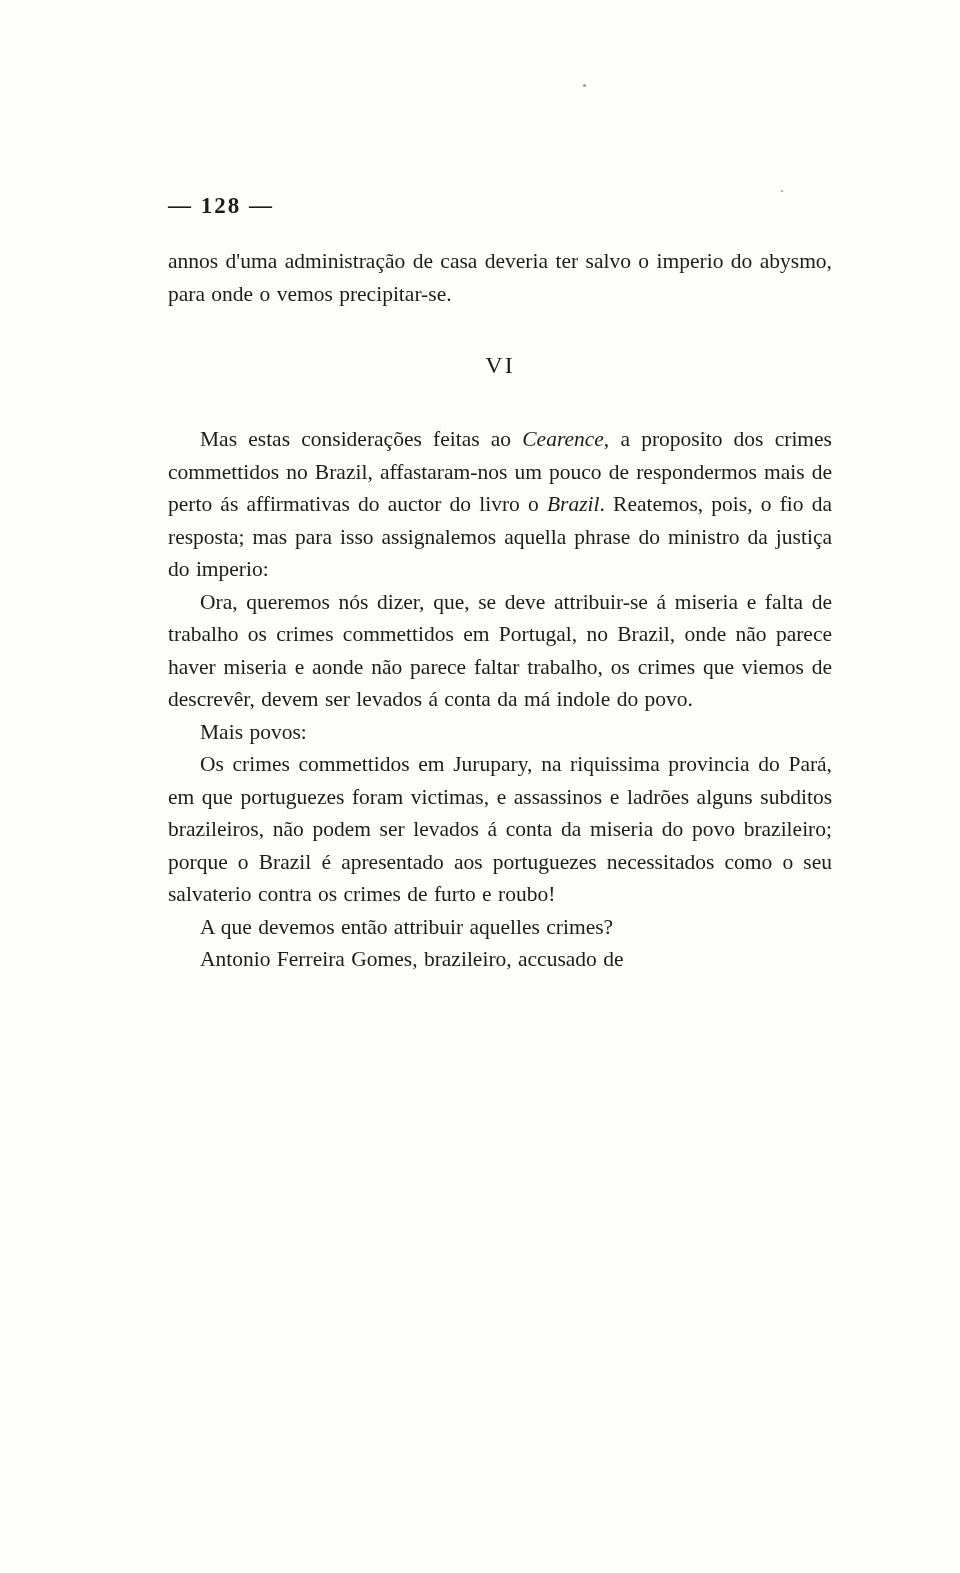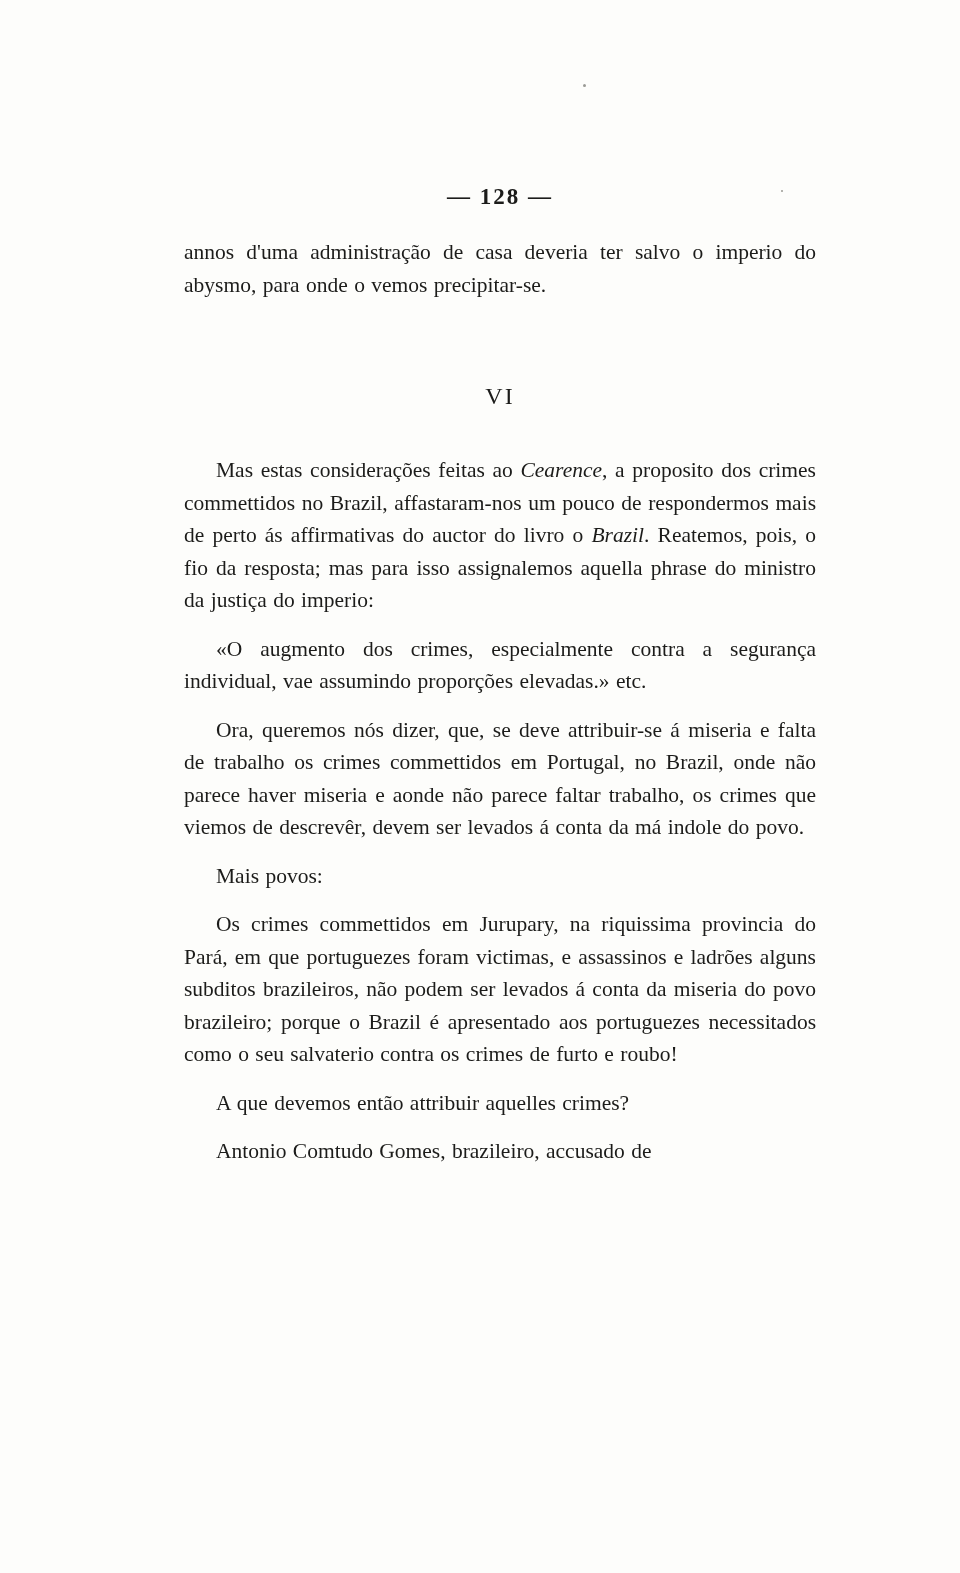--- a/index.html
+++ b/index.html
@@ -16,45 +16,45 @@
     font-family: "Liberation Serif", "DejaVu Serif", serif;
     color: #1c1c1a;
   }
   .content {
     position: absolute;
     top: 180px;
     left: 168px;
     width: 664px;
   }
   .page-number {
-    text-align: center;
+    text-align: left;
     font-size: 23px;
     letter-spacing: 2px;
     font-weight: bold;
-    margin: 4px 0 26px 0;
+    margin: 13px 0 26px 0;
   }
   .para {
-    margin: 16px;
+    margin: 0;
     font-size: 21.5px;
     line-height: 32.5px;
     text-align: justify;
     word-spacing: 1px;
   }
   .para.indent {
     text-indent: 32px;
   }
   .italic {
     font-style: italic;
     font-family: Liberation Serif, serif;
   }
   .section-heading {
     text-align: center;
     font-size: 24px;
     letter-spacing: 2px;
-    margin: 82px 0 44px 0;
+    margin: 42px 0 44px 0;
     font-weight: normal;
   }
   .scan-speck {
     position: absolute;
     background: #9a9a95;
     border-radius: 50%;
   }
   .speck-1 { top: 84px; left: 583px; width: 3px; height: 3px; }
   .speck-2 { top: 190px; left: 781px; width: 2px; height: 2px; }
 </style>
@@ -63,21 +63,20 @@
 
 <div class="scan-page">
   <span class="scan-speck speck-1"></span>
   <span class="scan-speck speck-2"></span>
   <div class="content">
     <div class="page-number">— 128 —</div>
     <div id="text-sections">
         <p class="para"><span>annos d'uma administração de casa deveria ter salvo o imperio do abysmo, para onde o vemos precipitar-se.</span></p>
         <div class="section-heading">VI</div>
         <p class="para indent"><span>Mas estas considerações feitas ao </span><span class="italic">Cearence</span><span>, a proposito dos crimes commettidos no Brazil, affastaram-nos um pouco de respondermos mais de perto ás affirmativas do auctor do livro o </span><span class="italic">Brazil</span><span>. Reatemos, pois, o fio da resposta; mas para isso assignalemos aquella phrase do ministro da justiça do imperio:</span></p>
-        <p class="para indent"><span>«O augmento dos crimes, especialmente contra a segurança individual, vae assumindo proporções elevadas.» etc.</span></p>
         <p class="para indent"><span>Ora, queremos nós dizer, que, se deve attribuir-se á miseria e falta de trabalho os crimes commettidos em Portugal, no Brazil, onde não parece haver miseria e aonde não parece faltar trabalho, os crimes que viemos de descrevêr, devem ser levados á conta da má indole do povo.</span></p>
         <p class="para indent"><span>Mais povos:</span></p>
         <p class="para indent"><span>Os crimes commettidos em Jurupary, na riquissima provincia do Pará, em que portuguezes foram victimas, e assassinos e ladrões alguns subditos brazileiros, não podem ser levados á conta da miseria do povo brazileiro; porque o Brazil é apresentado aos portuguezes necessitados como o seu salvaterio contra os crimes de furto e roubo!</span></p>
         <p class="para indent"><span>A que devemos então attribuir aquelles crimes?</span></p>
-        <p class="para indent"><span>Antonio Comtudo Gomes, brazileiro, accusado de</span></p>
+        <p class="para indent"><span>Antonio Ferreira Gomes, brazileiro, accusado de</span></p>
       </div>
   </div>
 </div>
 
 </body></html>

